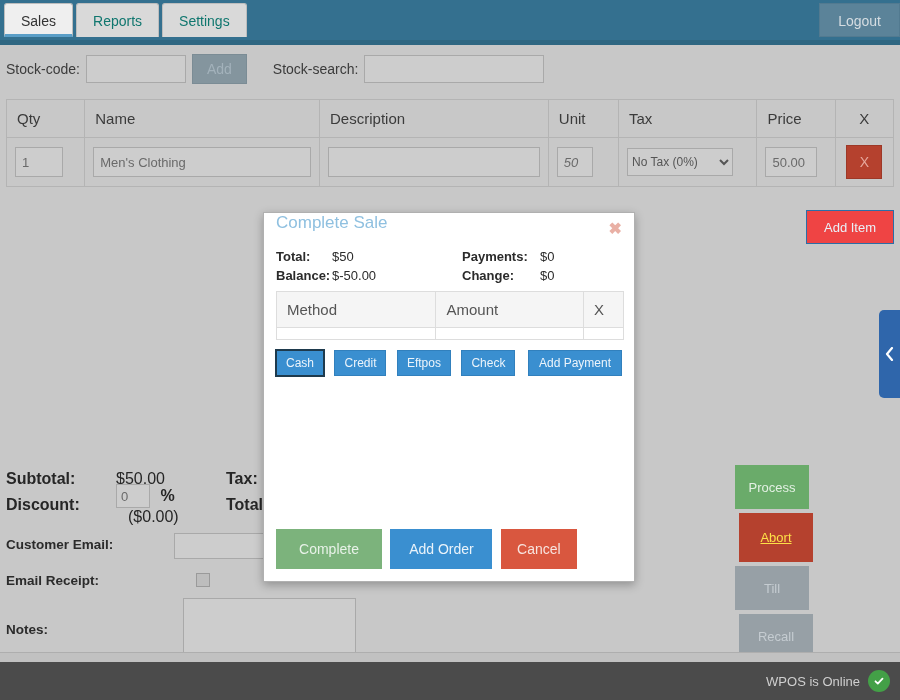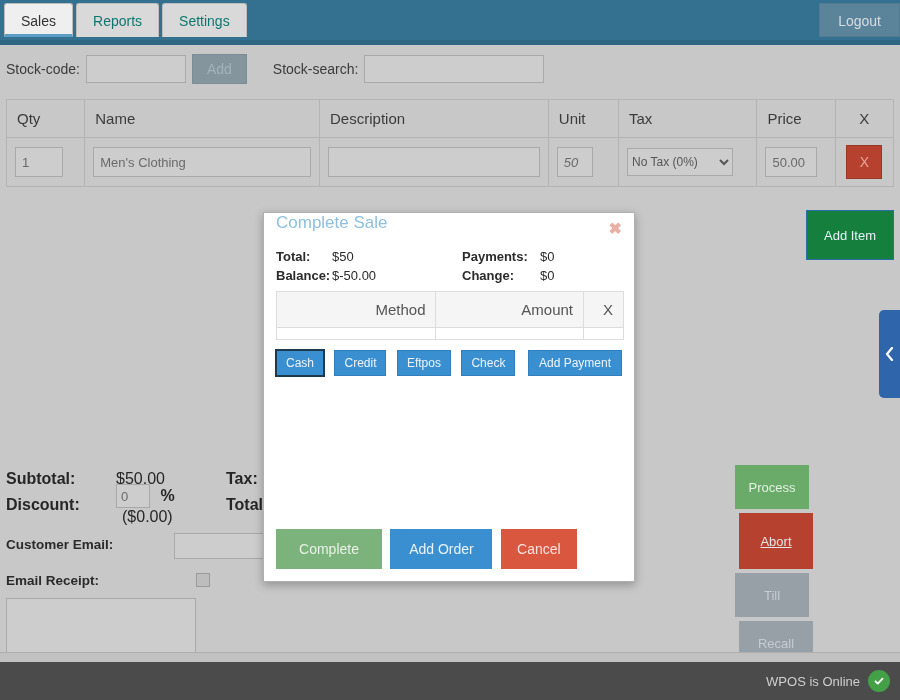--- a/index.html
+++ b/index.html
@@ -81,53 +81,53 @@
     width: 106px; height: 28px; background: #cdcdcd; border: 1px solid #a9a9a9;
     font-size: 12px; color: #555; font-family: "Liberation Sans", sans-serif;
   }
   .row-x-btn {
     width: 36px; height: 34px; background: #b5412e; border: 1px solid #9d3827;
     color: #e6a79c; font-size: 14px; cursor: pointer;
   }
 
   
   .add-item-btn {
-    position: absolute; top: 210px; left: 806px; width: 88px; height: 50px;
-    background: #15803d; border: 1px solid #2a6ea7; color: #e8f1f8;
+    position: absolute; top: 210px; left: 806px; width: 88px; height: 34px;
+    background: #ef4444; border: 1px solid #2a6ea7; color: #e8f1f8;
     font-size: 13px; cursor: pointer;
   }
   .collapse-tab {
     position: absolute; top: 310px; left: 879px; width: 21px; height: 88px;
     background: #2f66ab; border-radius: 5px 0 0 5px; cursor: pointer;
     display: flex; align-items: center; justify-content: center;
   }
   .collapse-tab svg { display: block; }
 
   .action-grid { position: absolute; top: 465px; left: 735px; width: 153px; }
   .ab { display: inline-block; border: none; cursor: pointer; color: #fff;
         font-size: 13px; margin: 0 0 4px 0; vertical-align: top; }
   .ab-process { width: 74px; height: 44px; background: #6aab6a; color: #e3f0e3; }
-  .ab-abort   { width: 74px; height: 56px; background: #b5412e; color: #e5e5e5; margin-left: 4px; text-decoration: underline; }
+  .ab-abort   { width: 74px; height: 49px; background: #b5412e; color: #fde047; margin-left: 4px; text-decoration: underline; }
   .ab-till    { width: 74px; height: 44px; background: #97a0a6; color: #c5ccd1; }
   .ab-recall  { width: 74px; height: 44px; background: #97a0a6; color: #c5ccd1; margin-left: 4px; }
   .ab-trans   { width: 152px; height: 50px; background: #2f6da8; color: #e3eef7; font-size: 14px; }
 
   
   .totals { position: absolute; top: 466px; left: 6px; width: 560px; font-size: 16px; color: #262626; }
   .totals-row { display: flex; align-items: center; height: 26px; }
   .totals .lbl { font-weight: bold; width: 110px; }
   .totals .val { width: 110px; }
   .totals .lbl2 { font-weight: bold; width: 60px; }
   .disc-input {
     width: 34px; height: 24px; background: #cdcdcd; border: 1px solid #a9a9a9;
     font-size: 13px; color: #6a6a6a; padding: 1px 4px;
     font-family: "Liberation Sans", sans-serif;
   }
   .disc-suffix { font-weight: bold; margin-left: 6px; }
-  .disc-amt { margin-left: 6px; font-weight: normal; }
+  .disc-amt { margin-left: 12px; font-weight: normal; }
 
   .custform { position: absolute; top: 533px; left: 6px; width: 350px; font-size: 13px; }
   .cf-row { display: flex; align-items: flex-start; margin-bottom: 10px; gap: 44px; }
   .cf-lbl { font-weight: bold; color: #2b2b2b; width: 146px; padding-top: 4px; font-size: 13.5px; }
   .cf-input { width: 190px; height: 26px; background: #cdcdcd; border: 1px solid #a9a9a9;
               font-family: "Liberation Sans", sans-serif; font-size: 13px; color: #6a6a6a; }
   .cf-check { width: 14px; height: 14px; background: #bdbdbd; border: 1px solid #9a9a9a; margin-top: 4px; }
   .cf-notes { width: 190px; height: 60px; background: #cdcdcd; border: 1px solid #a9a9a9;
               font-family: "Liberation Sans", sans-serif; font-size: 13px; color: #6a6a6a; resize: none; }
 
@@ -151,21 +151,21 @@
   .modal-close { position: absolute; right: 12px; top: 8px; color: #e9b0a5; font-size: 16px;
                  cursor: pointer; line-height: 1; font-weight: bold; }
   .sum { padding: 0 12px; font-size: 13px; color: #2b2b2b; }
   .sum-row { display: flex; height: 19px; align-items: center; }
   .sum-l1 { font-weight: bold; width: 56px; }
   .sum-v1 { width: 130px; }
   .sum-l2 { font-weight: bold; width: 78px; }
   .sum-v2 { width: 60px; }
 
   .pay-table { margin: 6px 12px 0 12px; width: 348px; border-collapse: collapse; }
-  .pay-table th { text-align: right; font-size: 15px; font-weight: normal; color: #555;
+  .pay-table th { text-align: left; font-size: 15px; font-weight: normal; color: #555;
                   padding: 9px 10px; background: #f5f5f5; border: 1px solid #ddd; margin-left: 33px; }
   .pt-method { width: 160px; } .pt-amount { width: 148px; } .pt-x { width: 40px; }
   .pay-body-row td { height: 12px; border: 1px solid #ddd; border-top: none; background: #fff; }
 
   .pay-methods { position: relative; margin: 10px 12px 0 12px; height: 26px; }
   .pm {
     height: 26px; padding: 0 9px; background: #3a8fd0; border: 1px solid #3180bd;
     color: #ecf4fb; font-size: 12px; cursor: pointer; margin-right: 6px;
     font-family: "Liberation Sans", sans-serif;
   }
@@ -289,20 +289,21 @@
   <div class="custform">
     <div class="cf-row">
       <div class="cf-lbl">Customer Email:</div>
       <input class="cf-input" type="text" placeholder="" style="">
     </div>
     <div class="cf-row">
       <div class="cf-lbl">Email Receipt:</div>
       <div class="cf-check"></div>
     </div>
     <div class="cf-row">
+      <div class="cf-lbl" style="padding-top:24px">Notes:</div>
       <textarea class="cf-notes" placeholder="" style=""></textarea>
     </div>
   </div>
 
   <div class="modal">
     <div class="modal-head">
       <span class="modal-title">Complete Sale</span>
       <span class="modal-close">✖</span>
     </div>
 

